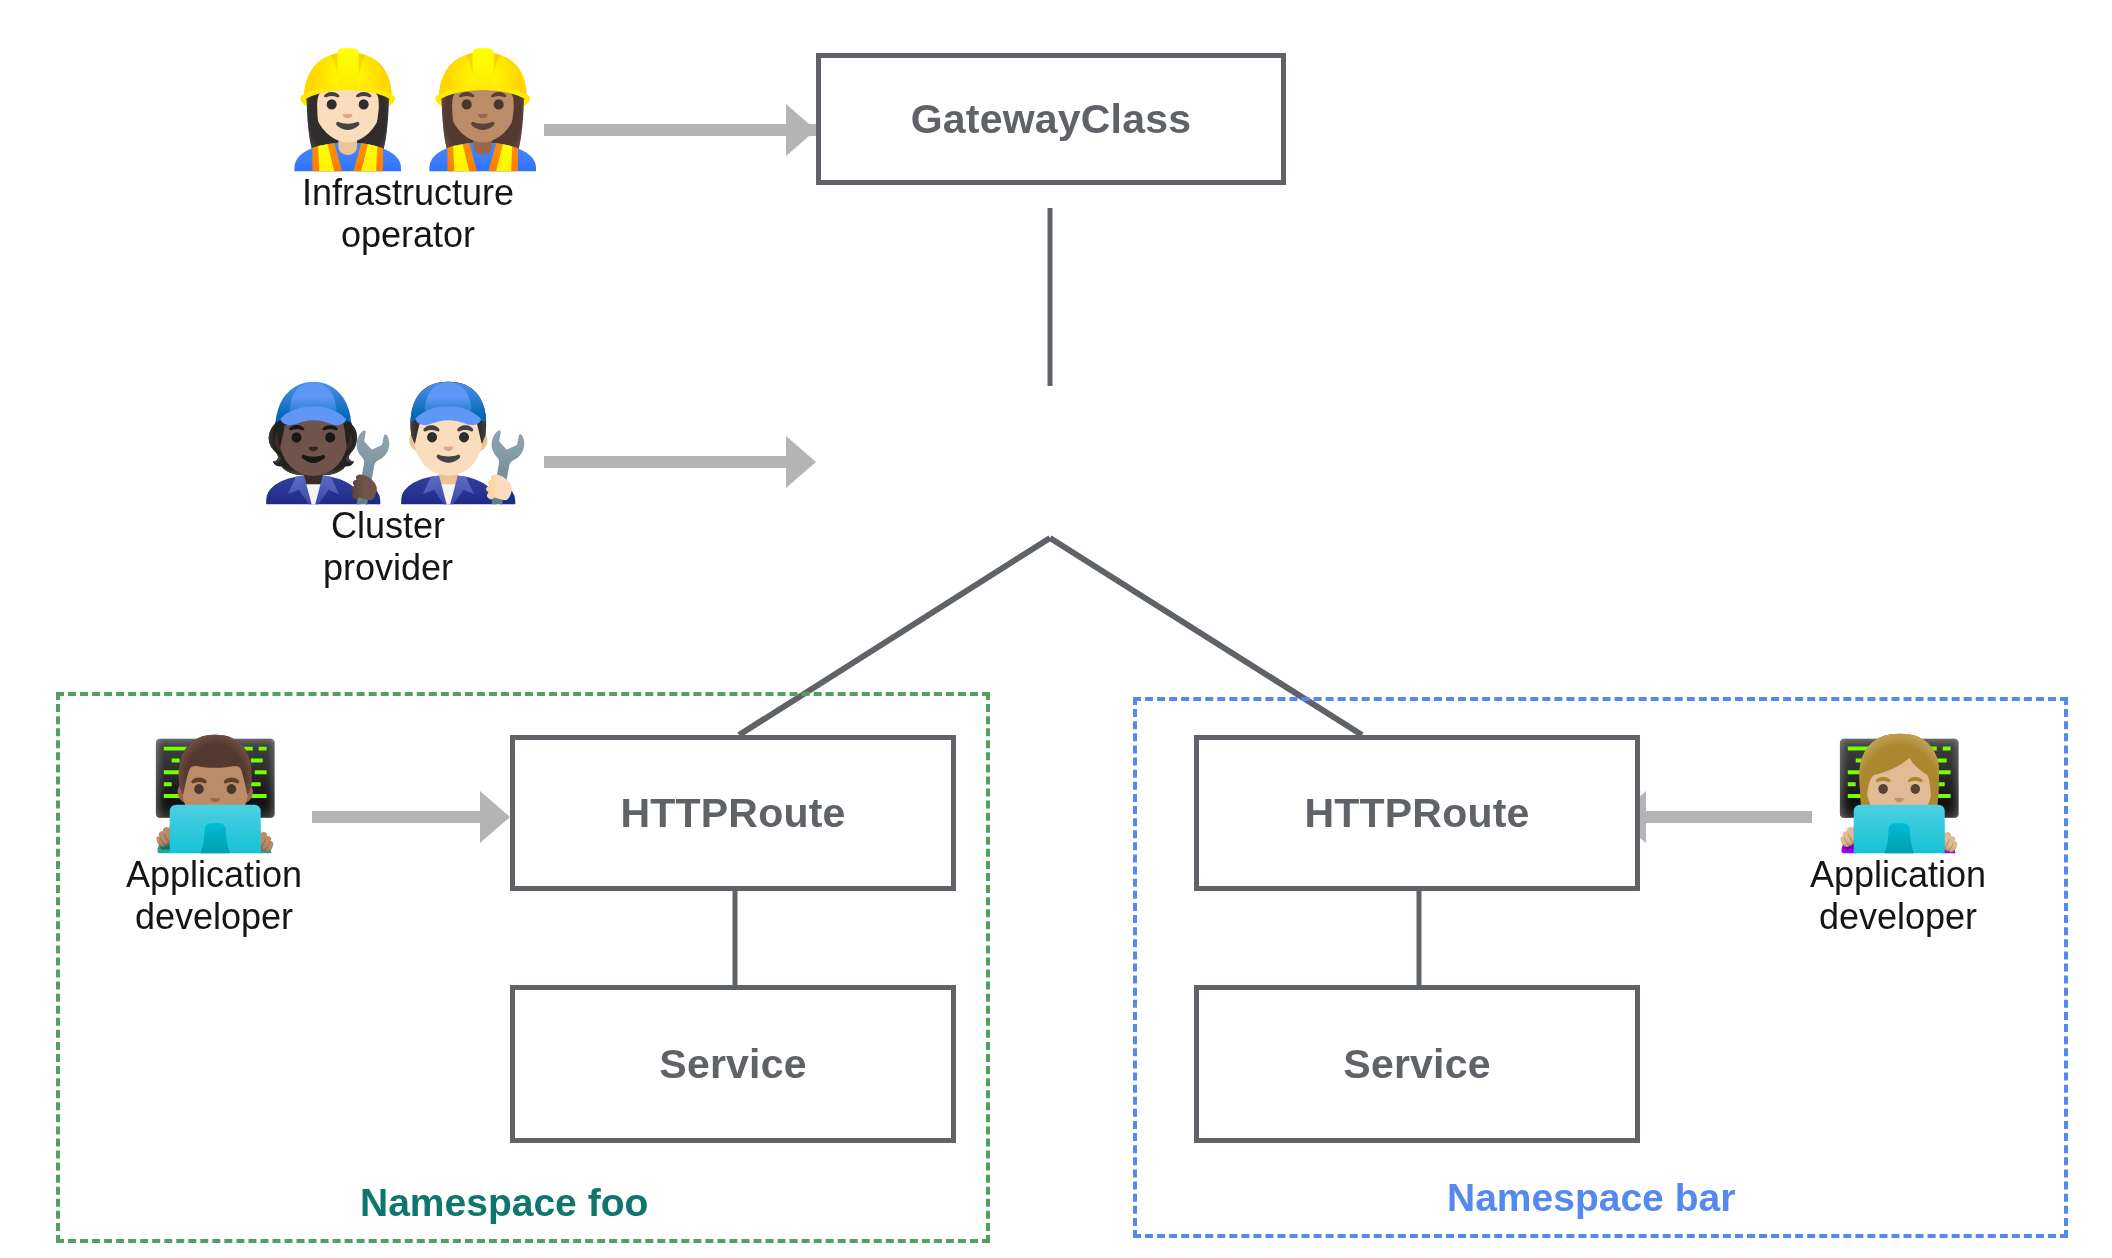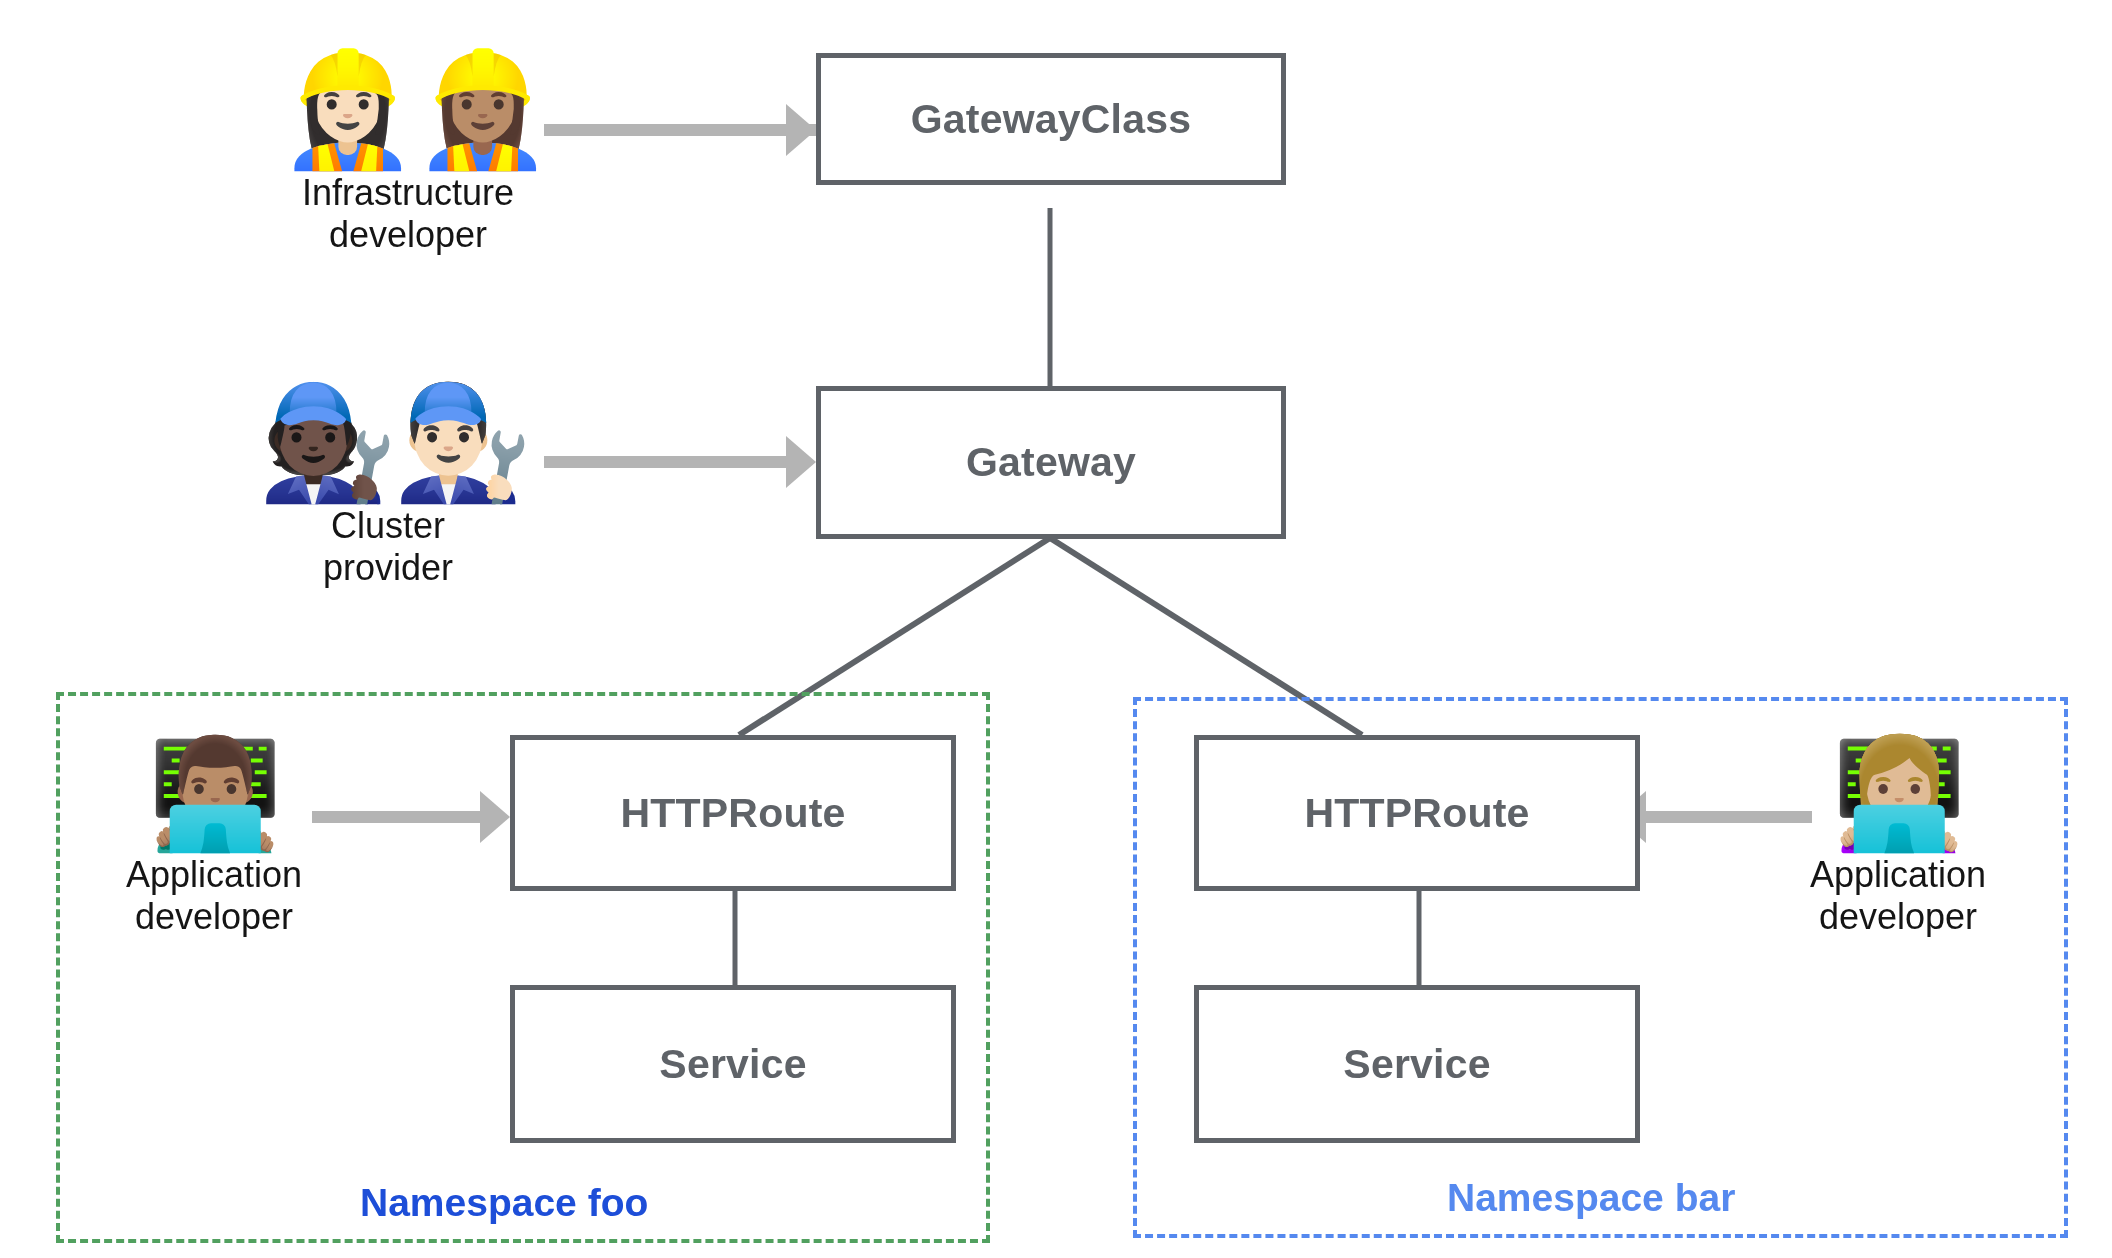--- a/index.html
+++ b/index.html
@@ -51,21 +51,21 @@
   }
   .ns-foo  { border: 4px dashed #51a05f; }
   .ns-bar  { border: 4px dashed #5589ef; }
   .ns-label {
     position: absolute;
     font-size: 39px;
     font-weight: bold;
     white-space: nowrap;
     z-index: 4;
   }
-  .ns-label-foo { color: #1d4ed8; }
+  .ns-label-foo { color: #0f766e; }
   .ns-label-bar { color: #5589ef; }
 
   
   .persona {
     position: absolute;
     z-index: 3;
     text-align: center;
   }
   .persona-emoji {
     font-size: 112px;
@@ -124,44 +124,41 @@
   <div class="ns-box ns-foo" style="left:56px; top:692px; width:934px; height:551px;"></div>
   <div class="ns-label ns-label-foo" style="left:360px; top:1181px;">Namespace foo</div>
 
   <div class="ns-box ns-bar" style="left:1133px; top:697px; width:935px; height:541px;"></div>
   <div class="ns-label ns-label-bar" style="left:1447px; top:1176px;">Namespace bar</div>
 
   <div class="res-box" style="left:816px; top:53px; width:470px; height:132px;">
     <span class="res-label">GatewayClass</span>
   </div>
 
-  <div class="res-box" style="left:816px; top:386px; width:470px; height:153px;">
-    <span class="res-label">Gateway</span>
-  </div>
 
   <div class="res-box" style="left:510px; top:735px; width:446px; height:156px;">
     <span class="res-label">HTTPRoute</span>
   </div>
 
   <div class="res-box" style="left:510px; top:985px; width:446px; height:158px;">
     <span class="res-label">Service</span>
   </div>
 
   <div class="res-box" style="left:1194px; top:735px; width:446px; height:156px;">
     <span class="res-label">HTTPRoute</span>
   </div>
 
   <div class="res-box" style="left:1194px; top:985px; width:446px; height:158px;">
     <span class="res-label">Service</span>
   </div>
 
   <div class="persona" style="left:278px; top:52px; width:260px;">
     <div class="persona-emoji">👷🏻‍♀️👷🏽‍♀️</div>
     <div class="persona-name">Infrastructure
-developer</div>
+operator</div>
   </div>
 
   <div class="persona" style="left:258px; top:385px; width:260px;">
     <div class="persona-emoji">🧑🏿‍🔧👨🏻‍🔧</div>
     <div class="persona-name">Cluster
 provider</div>
   </div>
 
   <div class="persona" style="left:100px; top:738px; width:228px;">
     <div class="persona-emoji small">👨🏽‍💻</div>

